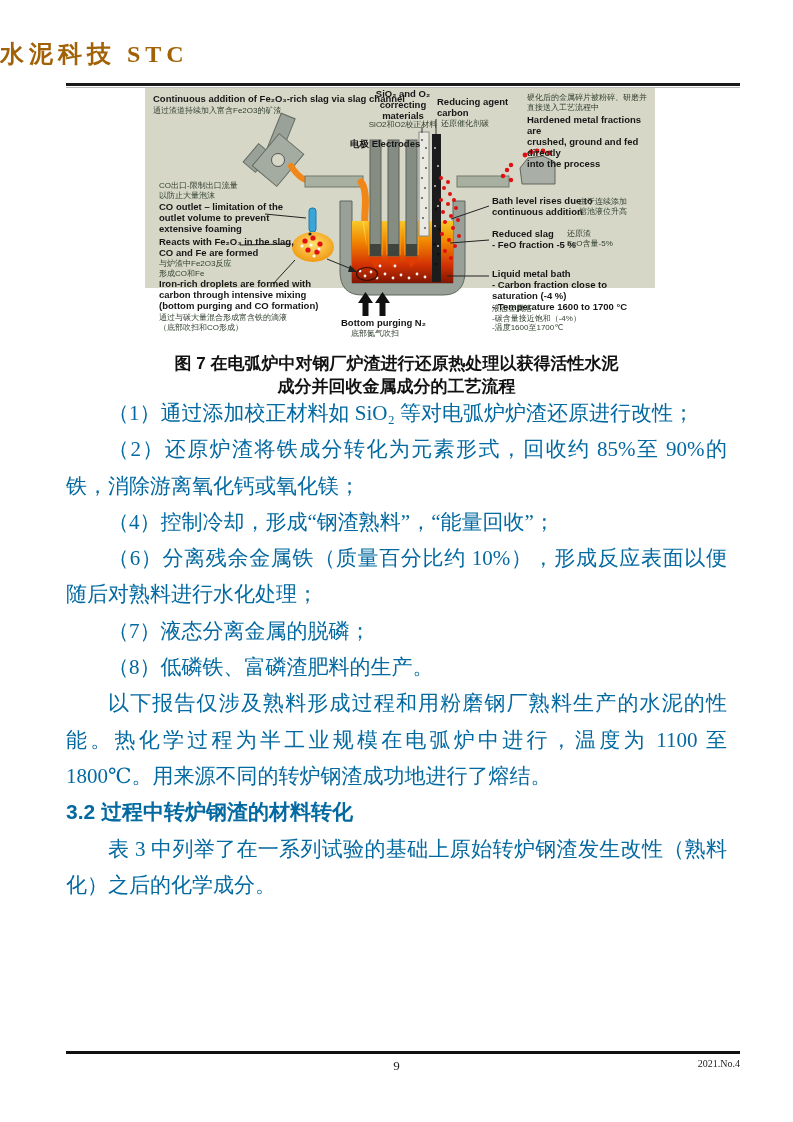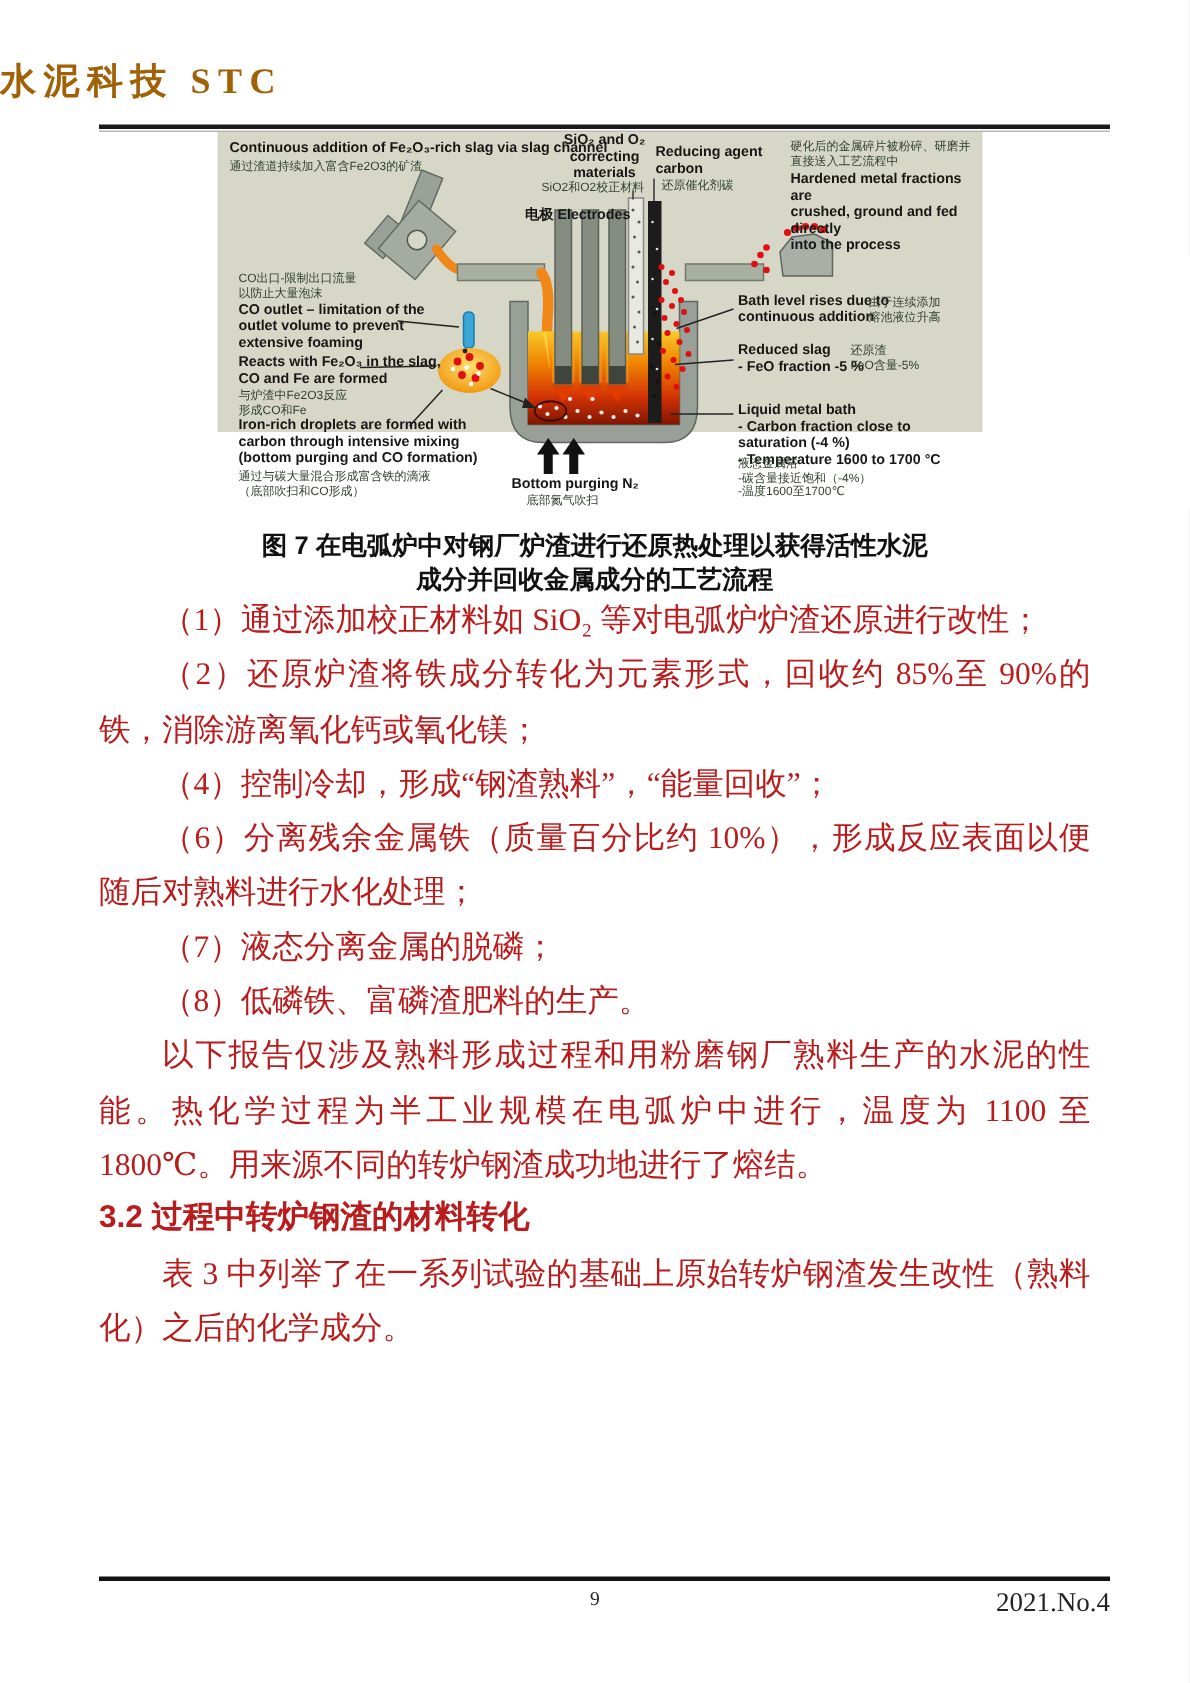--- a/index.html
+++ b/index.html
@@ -15,28 +15,28 @@
   #figure svg{position:absolute;left:0;top:0;}
   .fig-en{position:absolute;font:bold 9.5px/11px "Liberation Sans","DejaVu Sans",sans-serif;
           color:#161616;white-space:pre-line;}
   .fig-zh{position:absolute;font:8px/9.5px "Liberation Sans","DejaVu Sans",sans-serif;
           color:#31402f;white-space:pre-line;}
   .fig-caption{position:absolute;left:66px;top:352px;width:661px;text-align:center;
                font:bold 17px/23px "Liberation Sans","DejaVu Sans",sans-serif;color:#111;
                white-space:pre-line;}
   
   #doc{position:absolute;left:66px;top:395px;width:661px;font-size:21px;line-height:36.3px;
-       text-align:justify;color:#b91c1c;}
+       text-align:justify;color:#0369a1;}
   #doc p{margin:0;text-indent:2em;}
   #doc p.sec{font-family:"Liberation Sans","DejaVu Sans",sans-serif;font-weight:bold;
              font-size:21px;text-indent:0;}
   
   .ftr-rule{position:absolute;left:66px;width:674px;top:1051px;height:3px;background:#111;}
   .ftr-page{position:absolute;left:0;right:0;top:1058px;text-align:center;font-size:13px;color:#222;}
-  .ftr-issue{position:absolute;right:53px;top:1058px;font-size:18px;color:#222;}
+  .ftr-issue{position:absolute;right:53px;top:1058px;font-size:10px;color:#222;}
 </style>
 </head>
 <body>
 
 <div id="page">
 
   <div class="hdr-title">水泥科技 STC</div>
   <div class="hdr-rule"></div>
   <div class="hdr-rule2"></div>
 
@@ -214,21 +214,21 @@
         <line x1="344" y1="188" x2="302" y2="188"></line>
       </g>
       <polygon points="212,184 205,177 203,184" fill="#222"></polygon>
     </svg>
 
     <div class="fig-en" style="left:8px;top:5px">Continuous addition of Fe₂O₃-rich slag via slag channel</div>
     <div class="fig-zh" style="left:8px;top:18px">通过渣道持续加入富含Fe2O3的矿渣</div>
     <div class="fig-en" style="left:226px;top:0;width:64px;text-align:center">SiO₂ and O₂
 correcting
 materials</div>
-    <div class="fig-zh" style="left:216px;top:32px;width:84px;">SiO2和O2校正材料</div>
+    <div class="fig-zh" style="left:216px;top:32px;width:84px;text-align:center">SiO2和O2校正材料</div>
     <div class="fig-en" style="left:205px;top:50px">电极 Electrodes</div>
     <div class="fig-en" style="left:292px;top:8px">Reducing agent
 carbon</div>
     <div class="fig-zh" style="left:296px;top:31px">还原催化剂碳</div>
     <div class="fig-zh" style="left:382px;top:5px">硬化后的金属碎片被粉碎、研磨并
 直接送入工艺流程中</div>
     <div class="fig-en" style="left:382px;top:26px">Hardened metal fractions are
 crushed, ground and fed directly
 into the process</div>
     <div class="fig-zh" style="left:14px;top:93px">CO出口-限制出口流量

